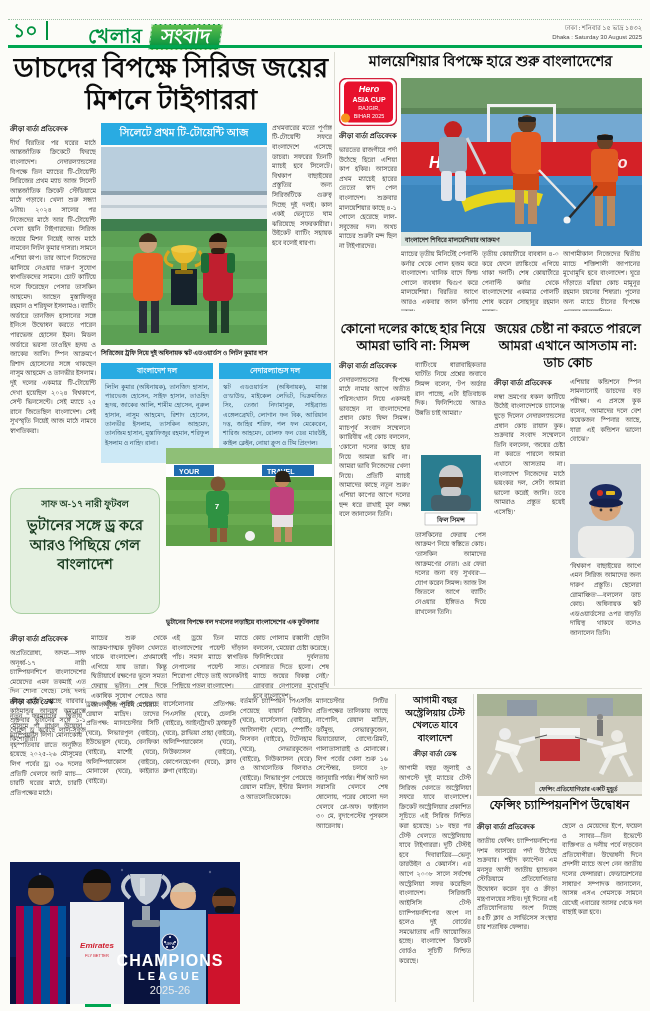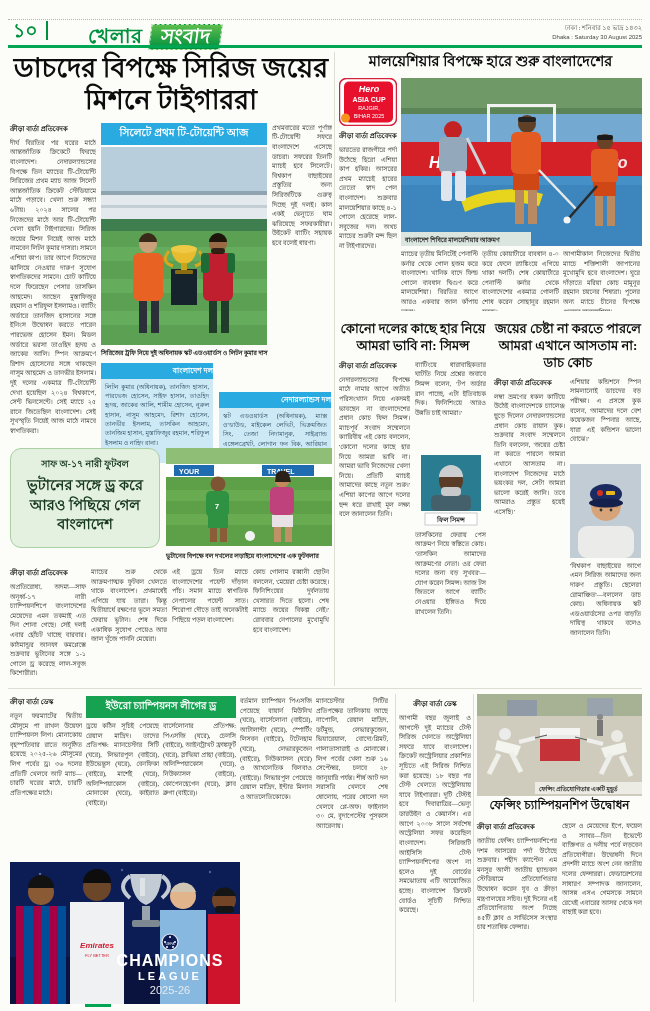--- a/index.html
+++ b/index.html
@@ -11,21 +11,21 @@
   .byline{font-size:6.8px;font-weight:bold;color:#0e0e0e;margin-bottom:3px;}
   .caption{font-size:6.2px;font-weight:bold;color:#101010;}
   .h-xl{font-size:27px;line-height:1.2;font-weight:800;text-align:center;color:#0c0c0c;margin:0;}
   .h-lg{font-size:14.5px;font-weight:800;text-align:center;color:#0c0c0c;margin:0;white-space:nowrap;}
   .h-md{font-size:13px;line-height:1.3;font-weight:800;text-align:center;color:#0c0c0c;margin:0;}
   .h-sm{font-size:12px;font-weight:800;text-align:center;color:#0c0c0c;margin:0;}
   .h-xs{font-size:9px;line-height:1.4;font-weight:800;text-align:center;color:#0c0c0c;margin:0;}
   .h-bottom{font-size:12.5px;font-weight:800;text-align:center;color:#0c0c0c;margin:0;white-space:nowrap;}
   .kicker-blue{background:#29abe2;color:#fff;font-size:10.5px;font-weight:bold;text-align:center;
                padding:2px 0 3px;font-family:"Liberation Serif",serif;}
-  .squad-head{background:#29abe2;color:#fff;font-size:7.5px;font-weight:bold;text-align:right;padding:2px 0;}
+  .squad-head{background:#29abe2;color:#fff;font-size:7.5px;font-weight:bold;text-align:center;padding:2px 0;}
   .squad-body{background:#cde9f6;font-size:6.2px;line-height:1.5;text-align:justify;padding:3px 4px;
               color:#17384e;height:78px;overflow:hidden;}
   .draw-box{background:#17a252;color:#fff;font-size:10px;font-weight:bold;text-align:center;padding:2px 0 3px;}
   .green-card{background:#e4f0e0;border:1px solid #a9cfa2;border-radius:11px;padding:8px 9px;box-sizing:border-box;}
   .green-card .kick{font-size:9.5px;font-weight:bold;color:#16381d;text-align:center;}
   .green-card .hl{font-size:14.5px;font-weight:800;color:#16381d;text-align:center;line-height:1.35;margin-top:4px;}
   .pageno{font-size:19px;font-weight:800;color:#00913f;border-right:2px solid #00913f;padding-right:8px;line-height:1;}
   .mast1{color:#00913f;font-weight:800;font-size:20px;letter-spacing:0.5px;}
   .mast2{display:inline-block;background:linear-gradient(180deg,#5cbd4c,#008f3e);color:#fff;font-weight:800;
          font-size:20px;padding:0 10px 2px;transform:skewX(-8deg);border:1px dashed #cfe9cb;margin-left:4px;line-height:1.1;}
@@ -107,21 +107,21 @@
             </svg>
           </div>
           <div class="bodytext" style="width:60px;height:216px;">প্রথমবারের মতো পূর্ণাঙ্গ টি-টোয়েন্টি সফরে বাংলাদেশে এসেছে ডাচরা। সফরের তিনটি ম্যাচই হবে সিলেটে। বিশ্বকাপ বাছাইয়ের প্রস্তুতির জন্য সিরিজটিকে গুরুত্ব দিচ্ছে দুই দলই। কাল একই ভেন্যুতে ঘাম ঝরিয়েছে সফরকারীরা। উইকেট ব্যাটিং সহায়ক হবে বলেই ধারণা।</div>
         </div>
         <div class="caption" style="margin-top:3px;">সিরিজের ট্রফি নিয়ে দুই অধিনায়ক স্কট এডওয়ার্ডস ও লিটন কুমার দাস</div>
         <div class="row" style="gap:6px;margin-top:4px;">
           <div style="width:112px;">
             <div class="squad-head">বাংলাদেশ দল</div>
             <div class="squad-body">লিটন কুমার (অধিনায়ক), তানজিদ হাসান, পারভেজ হোসেন, সাইফ হাসান, তাওহিদ হৃদয়, জাকের আলি, শামীম হোসেন, নুরুল হাসান, নাসুম আহমেদ, রিশাদ হোসেন, তানভীর ইসলাম, তাসকিন আহমেদ, তানজিম হাসান, মুস্তাফিজুর রহমান, শরিফুল ইসলাম ও নাহিদ রানা।</div>
           </div>
-          <div style="width:112px;margin-top:29px;">
+          <div style="width:112px;">
             <div class="squad-head">নেদারল্যান্ডস দল</div>
             <div class="squad-body">স্কট এডওয়ার্ডস (অধিনায়ক), ম্যাক্স ও'ডাউড, মাইকেল লেভিট, ভিক্রমজিত সিং, তেজা নিদামানুরু, সাইব্র্যান্ড এঙ্গেলব্রেখট, লোগান ফন বিক, আরিয়ান দত্ত, জাহির শরিফ, পল ফন মেকেরেন, শারিজ আহমেদ, রোলফ ফন ডের মারউই, কাইল ক্লেইন, নোয়া ক্রুস ও টিম প্রিংগল।</div>
           </div>
         </div>
       </div>
     </div>
   </section>
 
   <div class="abs vrule" style="left:334px;top:52px;height:634px;"></div>
 
@@ -241,21 +241,21 @@
             </svg>
             <div class="bodytext" style="height:106px;">'বিশ্বকাপ বাছাইয়ের আগে এমন সিরিজ আমাদের জন্য দারুণ প্রস্তুতি। ছেলেরা রোমাঞ্চিত'—বললেন ডাচ কোচ। অধিনায়ক স্কট এডওয়ার্ডসের ওপর বাড়তি দায়িত্ব থাকবে বলেও জানালেন তিনি।</div>
           </div>
         </div>
       </div>
     </div>
   </section>
 
   <section class="abs" style="left:10px;top:448px;width:322px;">
     <div class="row" style="gap:6px;">
-      <div class="green-card" style="width:150px;height:100px;">
+      <div class="green-card" style="width:150px;height:126px;margin-top:40px;">
         <div class="kick">সাফ অ-১৭ নারী ফুটবল</div>
         <div class="hl">ভুটানের সঙ্গে ড্র করে আরও পিছিয়ে গেল বাংলাদেশ</div>
       </div>
       <svg width="166" height="98" viewBox="0 0 166 98">
         <rect width="166" height="98" fill="#6aaa50"></rect>
         <rect width="166" height="16" fill="#8fbf77"></rect>
         <rect y="16" width="166" height="13" fill="#ffffff"></rect>
         <rect x="8" y="17" width="40" height="11" fill="#1f6cb0"></rect>
         <rect x="96" y="17" width="52" height="11" fill="#1f6cb0"></rect>
         <text x="13" y="26" class="svgtext" font-size="7" font-weight="bold" fill="#ffffff">YOUR</text>
@@ -296,21 +296,20 @@
 
   <div class="abs hrule" style="left:8px;top:688px;width:634px;"></div>
 
   <section class="abs" style="left:10px;top:692px;width:382px;position:absolute;">
     <div class="row" style="gap:4px;margin-top:4px;">
       <div style="width:72px;">
         <div class="byline">ক্রীড়া বার্তা ডেস্ক</div>
         <div class="bodytext" style="height:135px;">নতুন ফরম্যাটের দ্বিতীয় মৌসুমে পা রাখল উয়েফা চ্যাম্পিয়নস লিগ। মোনাকোয় বৃহস্পতিবার রাতে অনুষ্ঠিত হয়েছে ২০২৫-২৬ মৌসুমের লিগ পর্বের ড্র। ৩৬ দলের প্রতিটি খেলবে আট ম্যাচ—চারটি ঘরের মাঠে, চারটি প্রতিপক্ষের মাঠে।</div>
       </div>
       <div style="width:150px;">
-        <div class="draw-box">ইউরো চ্যাম্পিয়নস লীগের ড্র</div>
         <div class="row" style="gap:4px;margin-top:3px;">
           <div class="bodytext" style="width:73px;height:124px;">ড্রয়ে কঠিন সূচিই পেয়েছে রেয়াল মাদ্রিদ। তাদের প্রতিপক্ষ: ম্যানচেস্টার সিটি (ঘরে), লিভারপুল (বাইরে), ইউভেন্তুস (ঘরে), বেনফিকা (বাইরে), মার্শেই (ঘরে), অলিম্পিয়াকোস (বাইরে), মোনাকো (ঘরে), কাইরাত (বাইরে)।</div>
           <div class="bodytext" style="width:73px;height:124px;">বার্সেলোনার প্রতিপক্ষ: পিএসজি (ঘরে), চেলসি (বাইরে), আইনট্রাখট ফ্রাঙ্কফুর্ট (ঘরে), স্লাভিয়া প্রাহা (বাইরে), অলিম্পিয়াকোস (ঘরে), নিউক্যাসল (বাইরে), কোপেনহেগেন (ঘরে), ক্লাব ব্রুগা (বাইরে)।</div>
         </div>
       </div>
       <div class="bodytext" style="width:72px;height:292px;">বর্তমান চ্যাম্পিয়ন পিএসজি পেয়েছে বায়ার্ন মিউনিখ (ঘরে), বার্সেলোনা (বাইরে), আটালান্টা (ঘরে), স্পোর্টিং লিসবন (বাইরে), টটেনহাম (ঘরে), লেভারকুজেন (বাইরে), নিউক্যাসল (ঘরে) ও আথলেতিক বিলবাও (বাইরে)। লিভারপুল পেয়েছে রেয়াল মাদ্রিদ, ইন্টার মিলান ও আতলেতিকোকে।</div>
       <div class="bodytext" style="width:72px;height:292px;">ম্যানচেস্টার সিটির প্রতিপক্ষের তালিকায় আছে নাপোলি, রেয়াল মাদ্রিদ, ডর্টমুন্ড, লেভারকুজেন, ভিয়ারেয়াল, বোদো/গ্লিমট, গালাতাসারাই ও মোনাকো। লিগ পর্বের খেলা শুরু ১৬ সেপ্টেম্বর, চলবে ২৮ জানুয়ারি পর্যন্ত। শীর্ষ আট দল সরাসরি খেলবে শেষ ষোলোয়, পরের ষোলো দল খেলবে প্লে-অফ। ফাইনাল ৩০ মে, বুদাপেস্টের পুসকাস অ্যারেনায়।</div>
     </div>
     <svg class="abs" style="left:0;top:170px;" width="230" height="142" viewBox="0 0 230 142">
       <rect width="230" height="142" fill="#0c1c55"></rect>
@@ -363,20 +362,21 @@
       </g>
       <text x="160" y="104" class="svgtext" font-size="16" font-weight="bold" fill="#ffffff" text-anchor="middle" letter-spacing="1">CHAMPIONS</text>
       <text x="160" y="118" class="svgtext" font-size="11" font-weight="bold" fill="#ffffff" text-anchor="middle" letter-spacing="3">LEAGUE</text>
       <text x="160" y="132" class="svgtext" font-size="11" fill="#eaeaea" text-anchor="middle">2025-26</text>
     </svg>
   </section>
 
   <div class="abs vrule" style="left:395px;top:694px;height:308px;"></div>
 
   <section class="abs" style="left:399px;top:694px;width:72px;">
+    <h3 class="h-xs">আগামী বছর অস্ট্রেলিয়ায় টেস্ট খেলতে যাবে বাংলাদেশ</h3>
     <div class="byline" style="text-align:center;margin-top:4px;">ক্রীড়া বার্তা ডেস্ক</div>
     <div class="bodytext" style="height:242px;">আগামী বছর জুলাই ও আগস্টে দুই ম্যাচের টেস্ট সিরিজ খেলতে অস্ট্রেলিয়া সফরে যাবে বাংলাদেশ। ক্রিকেট অস্ট্রেলিয়ার প্রকাশিত সূচিতে এই সিরিজ নিশ্চিত করা হয়েছে। ১৮ বছর পর টেস্ট খেলতে অস্ট্রেলিয়ায় যাবে টাইগাররা। দুটি টেস্টই হবে দিবারাত্রির—ভেন্যু ডারউইন ও কেয়ার্নস। এর আগে ২০০৮ সালে সর্বশেষ অস্ট্রেলিয়া সফর করেছিল বাংলাদেশ। সিরিজটি আইসিসি টেস্ট চ্যাম্পিয়নশিপের অংশ না হলেও দুই বোর্ডের সমঝোতায় এটি আয়োজিত হচ্ছে। বাংলাদেশ ক্রিকেট বোর্ডও সূচিটি নিশ্চিত করেছে।</div>
   </section>
 
   <div class="abs vrule" style="left:473px;top:694px;height:308px;"></div>
 
   <section class="abs" style="left:477px;top:694px;width:165px;">
     <svg width="165" height="102" viewBox="0 0 165 102">
       <rect width="165" height="102" fill="#c9c9bd"></rect>
       <rect width="165" height="22" fill="#a7b295"></rect>

